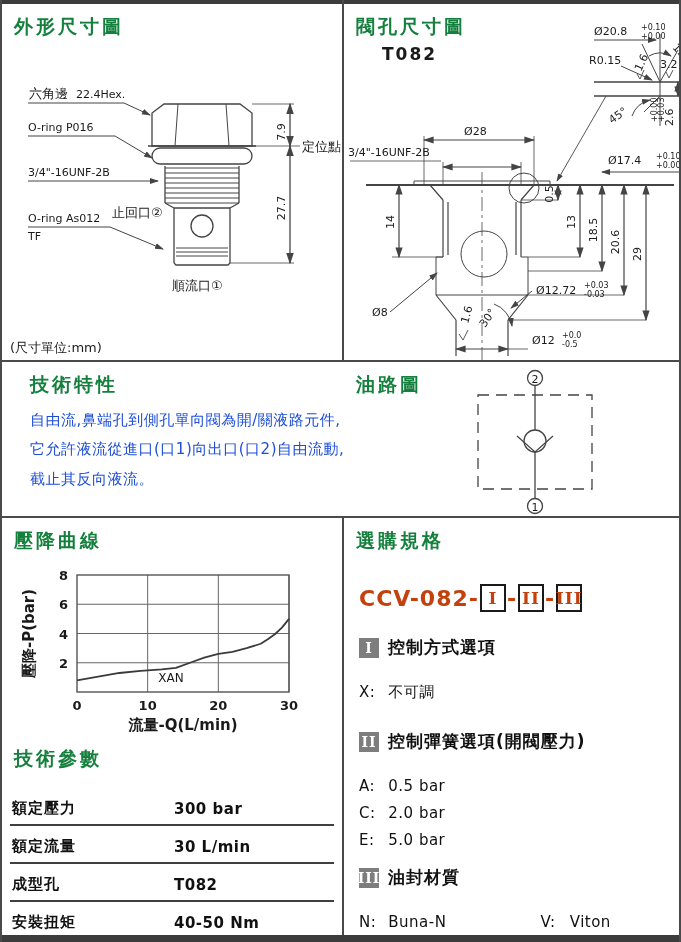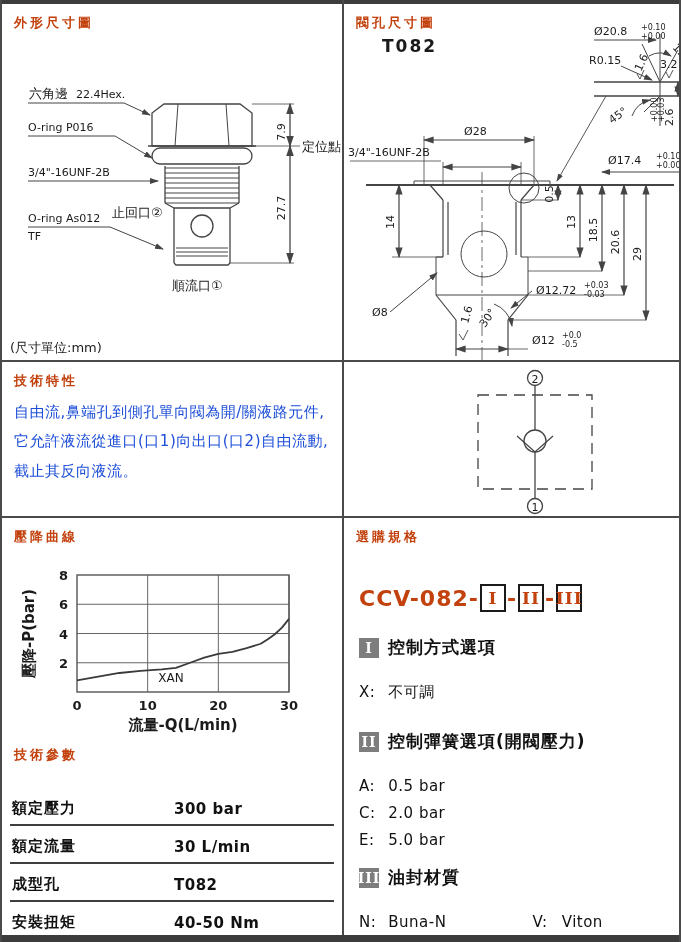--- a/index.html
+++ b/index.html
@@ -5,44 +5,44 @@
   html,body{margin:0;padding:0;background:#fff;}
   .page{position:relative;width:681px;height:942px;background:#fff;overflow:hidden;
         font-family:"DejaVu Sans","Liberation Sans",sans-serif;color:#1a1a1a;
         border-left:2px solid #4a4a4a;border-right:2px solid #4a4a4a;box-sizing:border-box;}
   .bar-top{position:absolute;left:0;right:0;top:0;height:4px;background:#3c3c3c;}
   .bar-bottom{position:absolute;left:0;right:0;bottom:0;height:7px;background:#3c3c3c;}
   .vdiv{position:absolute;left:340px;top:0;bottom:0;width:2px;background:#4a4a4a;}
   .hdiv{position:absolute;left:0;right:0;height:2px;background:#4a4a4a;}
   .hdiv.h1{top:360px;} .hdiv.h2{top:516px;} .hdiv.h3{top:734px;right:339px;}
   .panel{position:absolute;background:#fff;}
-  .panel h2{margin:0;padding:10px 12px 0 12px;font-size:13px;font-weight:bold;letter-spacing:3px;color:#c2410c;}
+  .panel h2{margin:0;padding:10px 12px 0 12px;font-size:19px;font-weight:bold;letter-spacing:3px;color:#15803d;}
   #p-outline{left:0;top:4px;width:340px;height:356px;}
   #p-cavity{left:342px;top:4px;width:337px;height:356px;}
-  #p-features{left:0;top:362px;width:340px;height:154px;}
+  #p-features{left:0;top:362px;width:340px;height:154px;padding-left:16px;}
   #p-circuit{left:342px;top:362px;width:337px;height:154px;}
   #p-curve{left:0;top:518px;width:340px;height:268px;}
   #p-ordering{left:342px;top:518px;width:337px;height:417px;}
   #p-specs{left:0;top:736px;width:340px;height:199px;border-radius:27px;}
   .drawing{position:absolute;left:0;top:0;}
   #p-features p{margin:8px 12px;font-size:15px;line-height:1.95;letter-spacing:.5px;color:#1d4ed8;}
   
   .model-line{position:absolute;left:15px;top:66px;font-size:22px;font-weight:bold;letter-spacing:1px;
               display:flex;align-items:center;color:#c2410c;}
   .model-box{display:inline-flex;align-items:center;justify-content:center;width:22px;height:24px;
              border:2px solid #1a1a1a;font-family:"DejaVu Serif","Liberation Serif",serif;
              font-size:17px;font-weight:bold;margin:0 1px;}
   .ord-section{position:absolute;left:15px;right:10px;}
   .sec-head{display:flex;align-items:center;gap:9px;font-size:17px;font-weight:bold;letter-spacing:1px;color:#111;}
   .badge{flex:0 0 auto;width:20px;height:20px;background:#7d7d7d;color:#fff;display:flex;align-items:center;
          justify-content:center;font-family:"DejaVu Serif","Liberation Serif",serif;font-size:14px;font-weight:bold;}
   .opt-list{margin-top:24px;font-size:15px;color:#111;}
   .opt-row{margin-bottom:9px;letter-spacing:.5px;}
   .opt-row .code{display:inline-block;min-width:24px;}
-  .opt-flex{display:flex;gap:6px;}
+  .opt-flex{display:flex;gap:14px;}
   .opt-flex .opt-b{margin-left:80px;}
   
   .spec-rows{position:absolute;left:8px;right:8px;top:52px;}
   .spec-row{position:relative;height:36px;border-bottom:2px solid #3f3f3f;font-size:15px;font-weight:bold;color:#111;}
   .spec-row .lbl{position:absolute;left:2px;bottom:6px;letter-spacing:1px;}
   .spec-row .val{position:absolute;left:164px;bottom:6px;letter-spacing:.5px;}
   svg text{fill:#1a1a1a;}
   .dim{font-size:11px;}
   .dims{font-size:8px;}
   .cjk{font-size:13px;}
@@ -215,20 +215,21 @@
         <circle cx="191" cy="16" r="7.5"></circle>
         <circle cx="191" cy="144" r="7.5"></circle>
         <path d="M191,23.5 V68"></path>
         <circle cx="191" cy="79" r="11"></circle>
         <path d="M173,74 L191,90 L209,74"></path>
         <path d="M191,90 V136.5"></path>
       </g>
       <text x="191" y="20.5" text-anchor="middle" font-size="11">2</text>
       <text x="191" y="148.5" text-anchor="middle" font-size="11">1</text>
     </svg>
+    <h2 style="position:relative;">油路圖</h2>
   </div>
 
   <div class="panel" id="p-curve">
     <h2>壓降曲線</h2>
     <svg id="curve-svg" class="drawing" width="340" height="216" viewBox="0 0 340 216">
         <line x1="145.66666666666666" y1="57" x2="145.66666666666666" y2="174" stroke="#666" stroke-width="1"></line>
         <line x1="216.33333333333331" y1="57" x2="216.33333333333331" y2="174" stroke="#666" stroke-width="1"></line>
         <line x1="287" y1="57" x2="287" y2="174" stroke="#666" stroke-width="1"></line>
         <line x1="75" y1="144.75" x2="287" y2="144.75" stroke="#666" stroke-width="1"></line>
         <line x1="75" y1="115.5" x2="287" y2="115.5" stroke="#666" stroke-width="1"></line>

